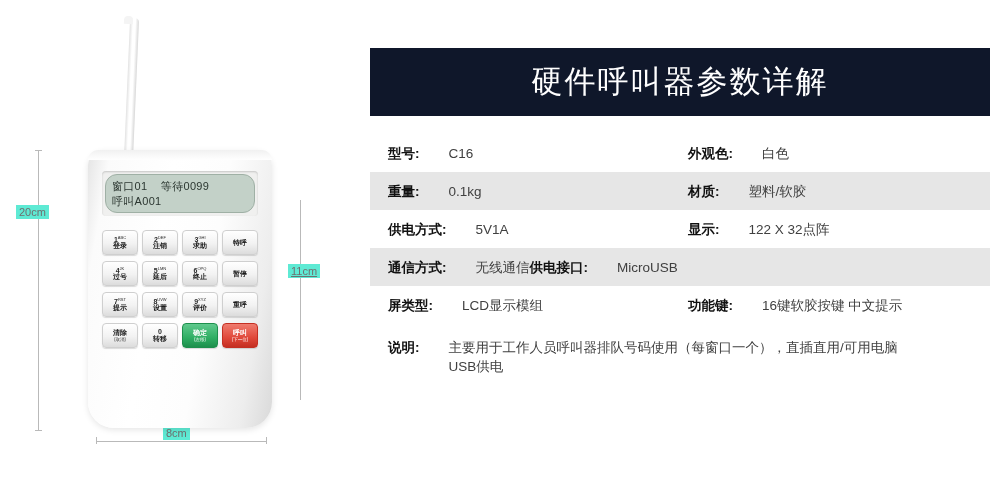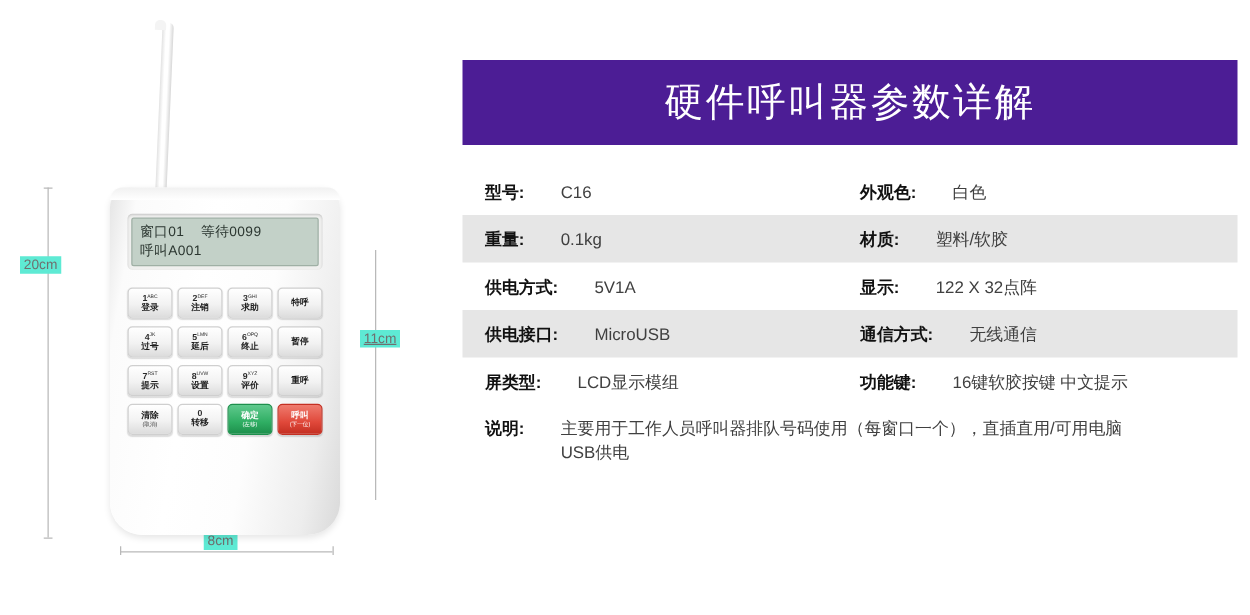--- a/index.html
+++ b/index.html
@@ -114,21 +114,21 @@
     border-radius: 4px;
     box-shadow: inset 0 1px 2px rgba(0,0,0,0.18);
     padding: 3px;
     box-sizing: border-box;
   }
   #lcd-screen {
     width: 100%; height: 100%;
     background: #c3d1c8;
     border: 1px solid #9fb0a5;
     box-sizing: border-box;
-    border-radius: 2px;
+    border-radius: 12px;
     padding: 4px 6px;
     box-sizing: border-box;
     font-family: "Liberation Sans", "DejaVu Sans", sans-serif;
     color: #2b3630;
   }
   .lcd-line {
     font-size: 11px;
     line-height: 15px;
     letter-spacing: 0.3px;
     white-space: pre;
@@ -198,21 +198,21 @@
     top: 0;
     width: 620px;
     height: 492px;
   }
   #spec-header {
     position: absolute;
     left: 0;
     top: 48px;
     width: 620px;
     height: 68px;
-    background: #4c1d95;
+    background: #0f172a;
     display: flex;
     align-items: center;
     justify-content: center;
   }
   #spec-title {
     color: #ffffff;
     font-size: 31px;
     letter-spacing: 2px;
     font-family: "Liberation Sans", "DejaVu Sans", sans-serif;
   }
@@ -223,21 +223,21 @@
     width: 620px;
   }
   .spec-row {
     display: flex;
     height: 38px;
     align-items: center;
     padding: 0 0 0 18px;
     box-sizing: border-box;
   }
   .spec-row.shaded { background: #e6e6e6; text-align: right; }
-  .spec-row.tall { height: 52px; align-items: flex-start; padding-top: 9px; }
+  .spec-row.tall { height: 52px; align-items: flex-end; padding-top: 9px; }
   .spec-cell {
     display: flex;
     align-items: baseline;
     font-size: 13.5px;
     color: #1e1e1e;
     font-family: "Liberation Sans", "DejaVu Sans", sans-serif;
   }
   .spec-cell.left { width: 300px; flex: none; }
   .spec-cell.full { width: 600px; }
   .spec-label {
@@ -381,27 +381,27 @@
         <div class="spec-cell left">
           <span class="spec-label">供电方式:</span>
           <span class="spec-value">5V1A</span>
         </div>
         <div class="spec-cell right">
           <span class="spec-label">显示:</span>
           <span class="spec-value">122 X 32点阵</span>
         </div>
       </div>
       <div class="spec-row shaded">
+        <div class="spec-cell right">
+          <span class="spec-label">通信方式:</span>
+          <span class="spec-value">无线通信</span>
+        </div>
         <div class="spec-cell left">
           <span class="spec-label">供电接口:</span>
           <span class="spec-value">MicroUSB</span>
-        </div>
-        <div class="spec-cell right">
-          <span class="spec-label">通信方式:</span>
-          <span class="spec-value">无线通信</span>
         </div>
       </div>
       <div class="spec-row">
         <div class="spec-cell left">
           <span class="spec-label">屏类型:</span>
           <span class="spec-value">LCD显示模组</span>
         </div>
         <div class="spec-cell right">
           <span class="spec-label">功能键:</span>
           <span class="spec-value">16键软胶按键 中文提示</span>

